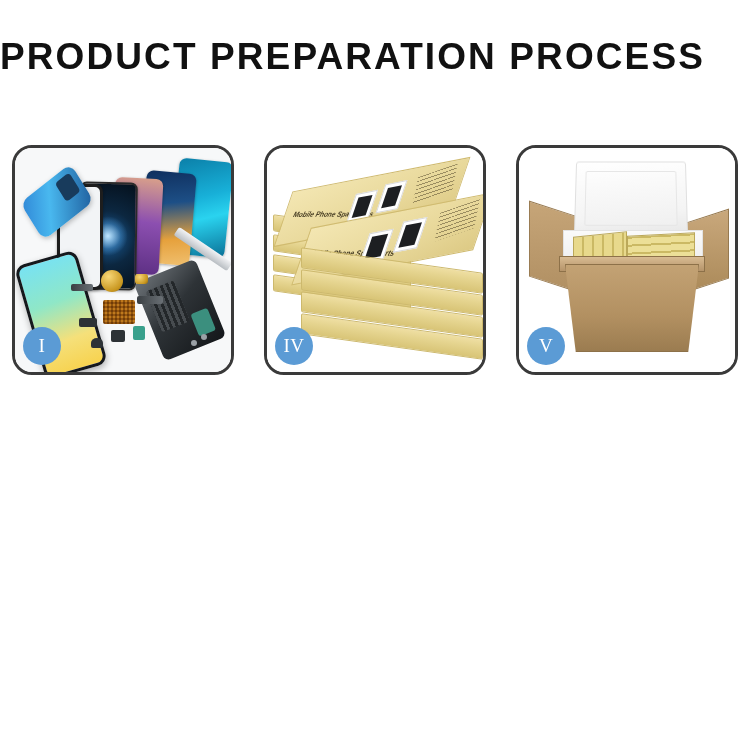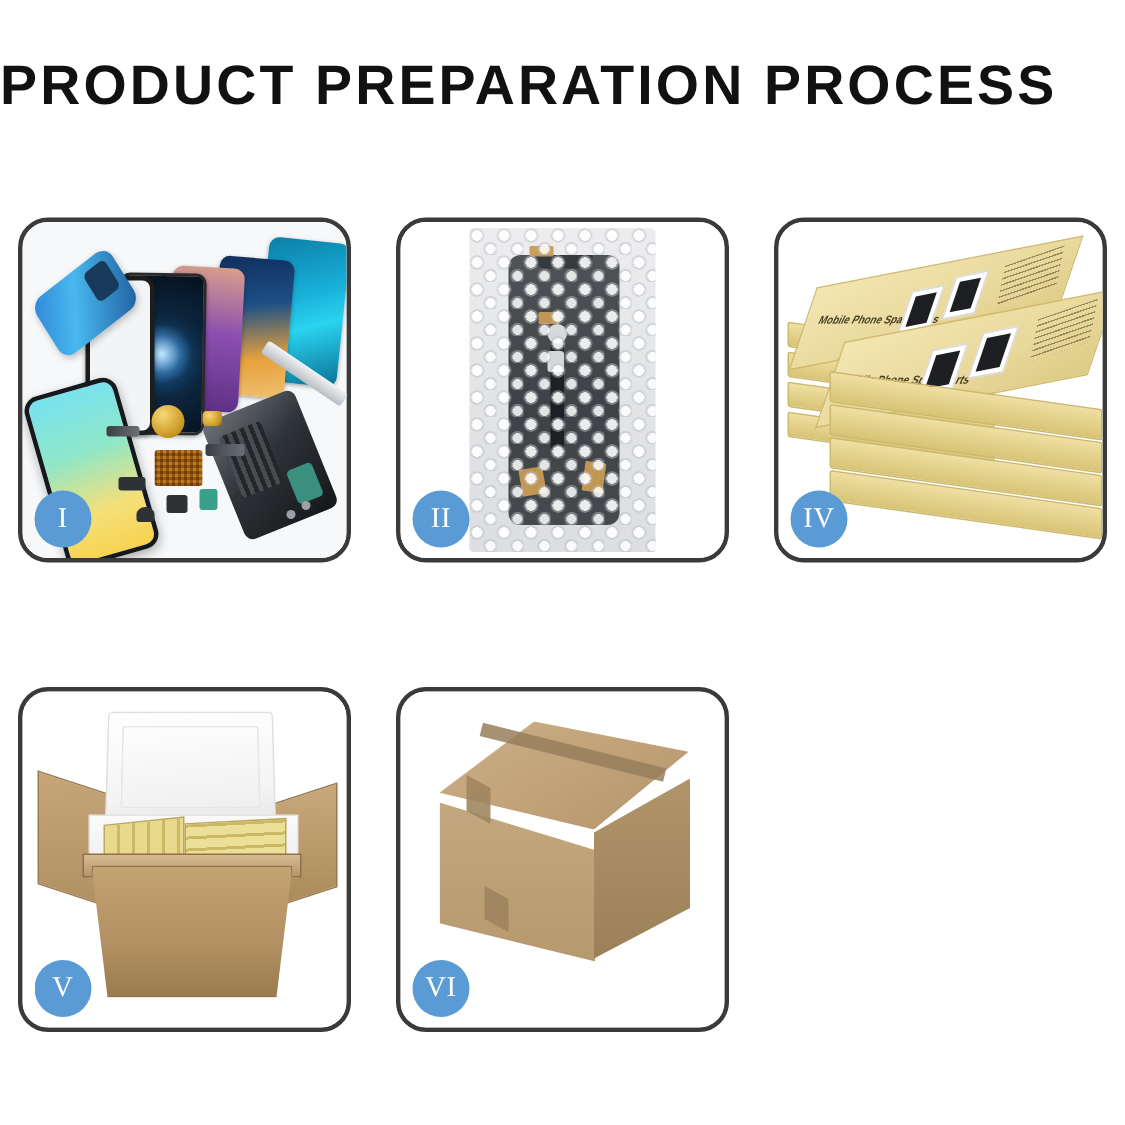--- a/index.html
+++ b/index.html
@@ -407,37 +407,20 @@
       <div class="chip chip-gold" style="left:120px;top:126px;width:13px;height:10px;border-radius:3px;"></div>
       <div class="chip chip-screw" style="left:176px;top:192px;width:6px;height:6px;"></div>
       <div class="chip chip-screw" style="left:186px;top:186px;width:6px;height:6px;"></div>
       <div class="chip chip-dark" style="left:76px;top:190px;width:12px;height:10px;border-radius:50% 50% 2px 2px;"></div>
       <div class="tweezer"></div>
 
       <div class="badge">I</div>
     </div>
   </div>
 
-  <div class="panel">
-    <div class="panel-stage">
-      <div class="p2-bg"></div>
-      <div class="bubble-bag">
-        <div class="screen-inside"></div>
-        <div class="flex-cable"></div>
-        <div class="connector" style="left:52px;top:64px;width:13px;height:13px;border-radius:50%;"></div>
-        <div class="connector" style="left:52px;top:82px;width:11px;height:14px;"></div>
-        <div class="tape" style="left:40px;top:12px;width:16px;height:7px;"></div>
-        <div class="tape" style="left:46px;top:56px;width:14px;height:8px;"></div>
-        <div class="tape" style="left:34px;top:160px;width:16px;height:18px;transform:rotate(-10deg);"></div>
-        <div class="tape" style="left:76px;top:156px;width:14px;height:20px;transform:rotate(8deg);"></div>
-        <div class="bubble-tex"></div>
-      </div>
-      <div class="badge">II</div>
-    </div>
-  </div>
 
 
   <div class="panel">
     <div class="panel-stage">
       <div class="p4-bg"></div>
       <div class="stack">
 
         <div class="sbox" style="left:0px;top:58px;width:136px;height:15px;transform:skewY(8deg);"></div>
         <div class="sbox" style="left:0px;top:78px;width:136px;height:15px;transform:skewY(8deg);"></div>
         <div class="sbox" style="left:0px;top:98px;width:136px;height:15px;transform:skewY(8deg);"></div>
@@ -482,26 +465,14 @@
       <div class="c5-foam-lid"></div>
       <div class="c5-foam-tray"></div>
       <div class="c5-yellow-a"></div>
       <div class="c5-yellow-b"></div>
       <div class="c5-rim"></div>
       <div class="c5-body"></div>
       <div class="badge">V</div>
     </div>
   </div>
 
-  <div class="panel">
-    <div class="panel-stage">
-      <div class="p6-bg"></div>
-      <div class="c6-top"></div>
-      <div class="c6-front"></div>
-      <div class="c6-side"></div>
-      <div class="c6-seam"></div>
-      <div class="c6-tape1"></div>
-      <div class="c6-tape2"></div>
-      <div class="badge">VI</div>
-    </div>
-  </div>
 
 </div>
 
 </body></html>

